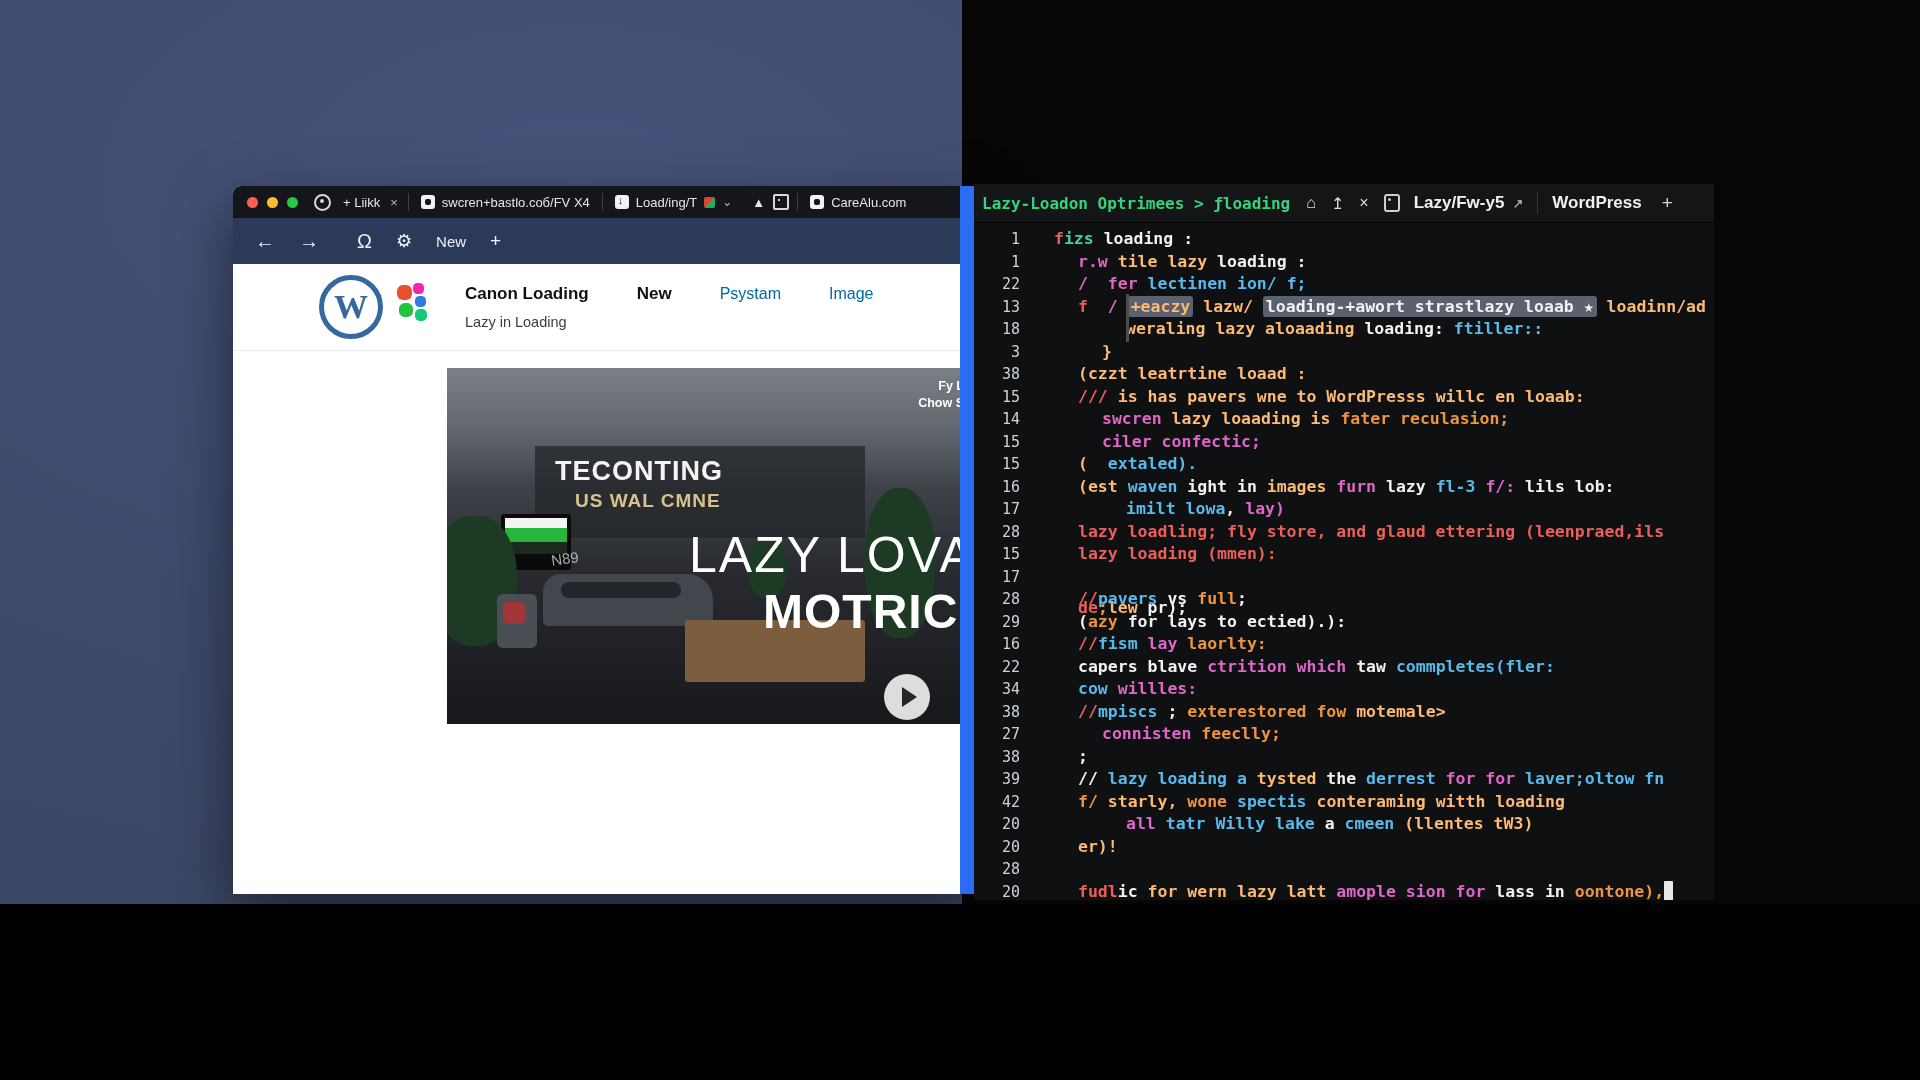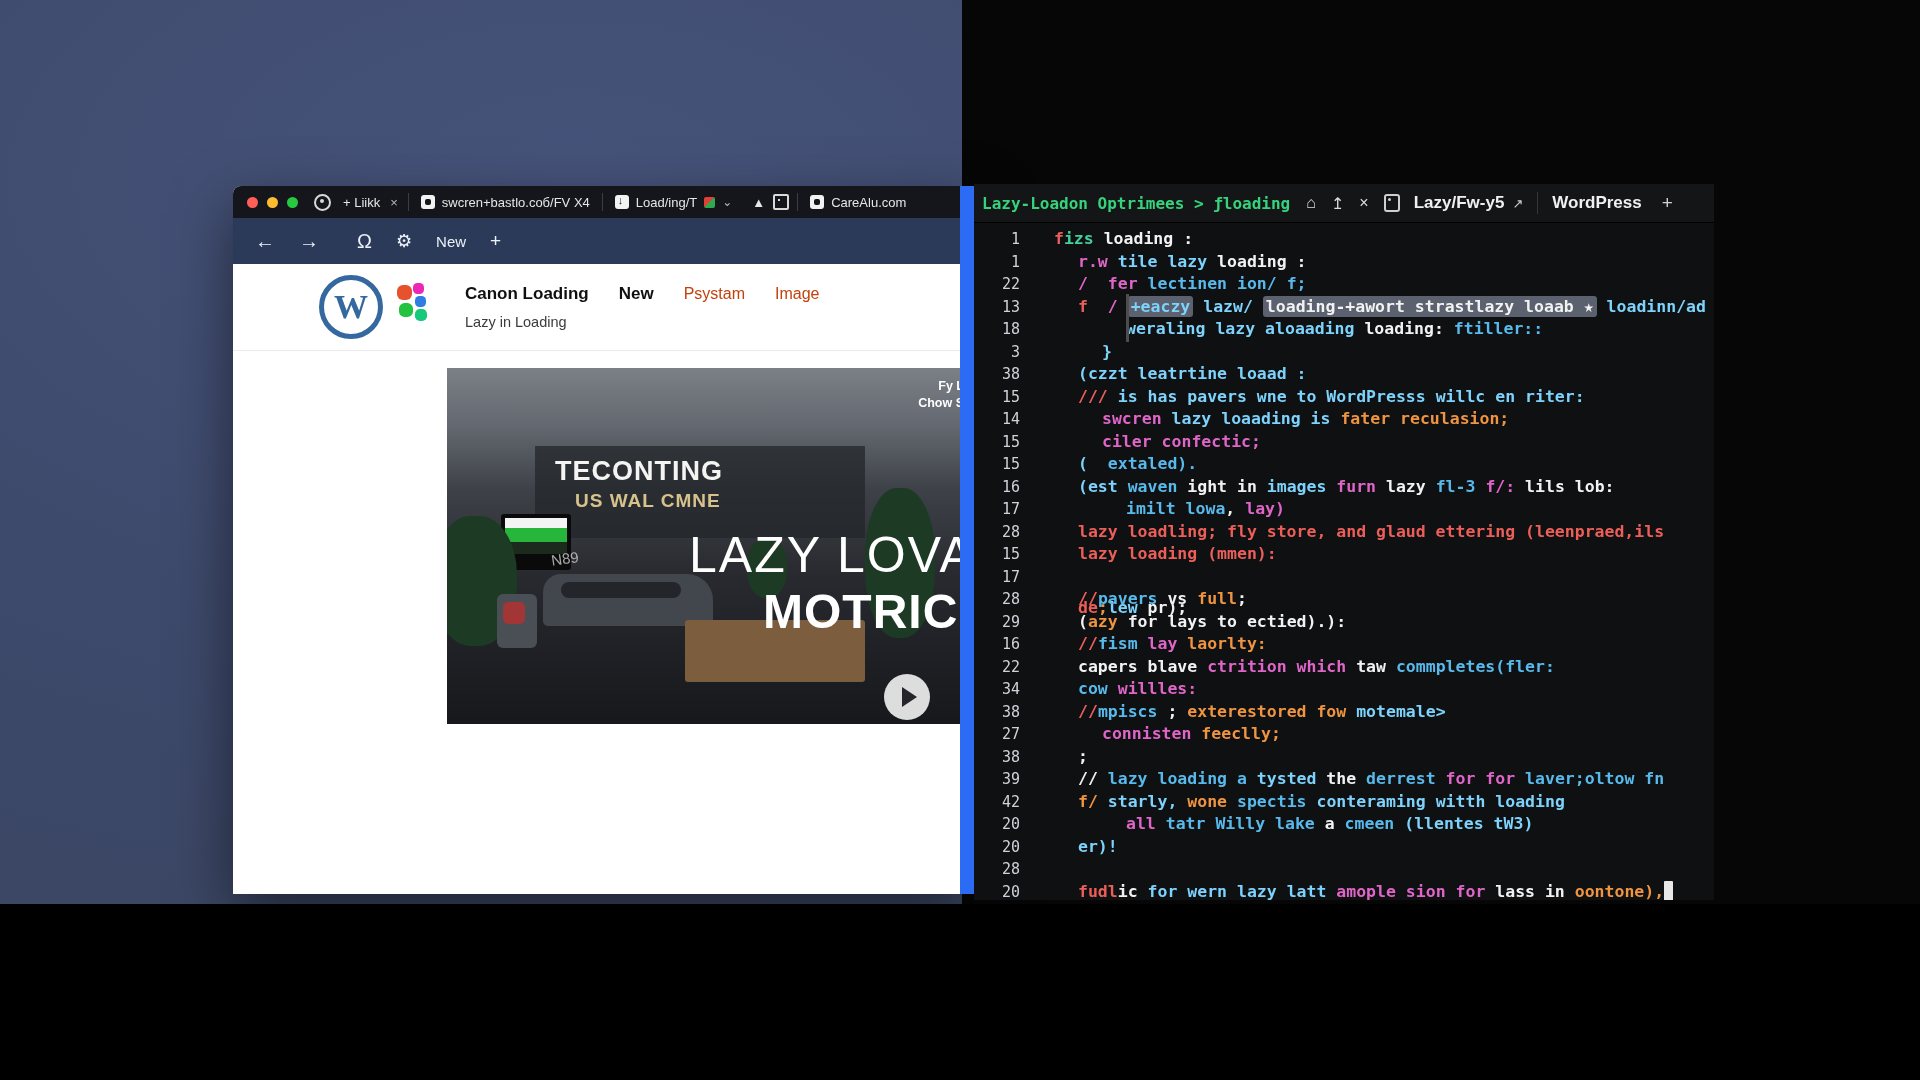--- a/index.html
+++ b/index.html
@@ -37,23 +37,23 @@
   .navbar .icn{font-size:20px;line-height:1;}
   .navbar .gear{font-size:18px;}
   .navbar .newlbl{font-size:15px;}
   .navbar .plus{font-size:19px;}
   
   .siteheader{height:86px;background:#ffffff;display:flex;align-items:center;padding-left:86px;border-bottom:1px solid #ececec;}
   .wplogo{width:54px;height:54px;border-radius:50%;border:5px solid #34689e;color:#34689e;display:flex;align-items:center;justify-content:center;font-family:"Liberation Serif",serif;font-weight:bold;font-size:34px;flex:none;}
   .pluglogo{position:relative;width:38px;height:48px;margin-left:14px;flex:none;}
   .pdot{position:absolute;border-radius:40%;}
   .menuwrap{margin-left:30px;display:flex;flex-direction:column;}
-  .menurow{display:flex;align-items:baseline;gap:30px;white-space:nowrap;}
+  .menurow{display:flex;align-items:baseline;gap:48px;white-space:nowrap;}
   .m-strong{font-weight:800;font-size:17px;color:#101010;}
-  .m-norm{font-weight:400;font-size:16px;color:#c2410c;}
+  .m-norm{font-weight:400;font-size:16px;color:#0369a1;}
   .m-sub{margin-top:10px;font-size:14.5px;color:#3c3c3c;}
   
   .content{position:relative;height:545px;background:#fff;}
   
   .hero{position:absolute;left:214px;top:17px;width:527px;height:356px;overflow:hidden;
         background:linear-gradient(180deg,#7b7f86 0%,#646870 16%,#3e4248 34%,#282a2f 58%,#17181c 100%);}
   .hero-wallsign{position:absolute;left:88px;top:78px;width:330px;height:92px;background:rgba(35,37,41,.75);}
   .hero-sign1{position:absolute;left:108px;top:88px;color:#f4f4f2;font-weight:900;font-size:27px;letter-spacing:1px;}
   .hero-sign2{position:absolute;left:128px;top:122px;color:#d8c28c;font-weight:800;font-size:19px;letter-spacing:1px;}
   .hero-screen{position:absolute;left:54px;top:146px;width:62px;height:48px;background:#0a0a0a;border-radius:3px;padding:4px;}
@@ -83,21 +83,21 @@
   .edsep{width:1px;height:22px;background:#34363a;}
   .pin{font-size:13px;color:#cfcfcf;font-weight:400;}
   .edplus{color:#d0d0d0;font-size:19px;margin-left:6px;}
   
   .codearea{position:absolute;left:0;right:0;top:44px;bottom:0;overflow:hidden;
             font-family:"DejaVu Sans Mono",monospace;font-weight:700;font-size:16.5px;}
   .cl{display:flex;height:22.5px;line-height:22.5px;white-space:pre;}
   .ln{width:46px;flex:none;text-align:right;color:#ced3da;font-weight:400;font-size:15px;}
   .ct{white-space:pre;}
   .tk{white-space:pre;}
-  .w{color:#f2f2f2}.y{color:#7dd3fc}.m{color:#df66c8}.c{color:#58baec}
+  .w{color:#f2f2f2}.y{color:#fdba74}.m{color:#df66c8}.c{color:#58baec}
   .t{color:#45cf9b}.r{color:#ec5f59}.o{color:#ef9440}
   .sel{background:#5b616e;border-radius:3px;padding:1px 3px;}
   .cur{display:inline-block;width:9px;background:#e8e8e8;border-radius:1px;}
   .iguide{position:absolute;left:152px;top:66px;width:3px;height:48px;background:#4d4d4d;}
 </style>
 </head>
 <body>
 
 <div class="stage">
   <div class="right-bg"></div>
@@ -214,21 +214,21 @@
     </div>
     <div class="codearea">
       <div class="iguide"></div>
     <div class="cl"><span class="ln">1</span><span class="ct" style="padding-left: 34px;"><span class="tk r">f</span><span class="tk t">izs</span><span class="tk w"> loading :</span></span></div>
         <div class="cl"><span class="ln">1</span><span class="ct" style="padding-left: 58px;"><span class="tk m">r.w </span><span class="tk y">tile lazy </span><span class="tk w">loading :</span></span></div>
         <div class="cl"><span class="ln">22</span><span class="ct" style="padding-left: 58px;"><span class="tk m">/  </span><span class="tk m">fer </span><span class="tk c">lectinen ion/ f;</span></span></div>
         <div class="cl"><span class="ln">13</span><span class="ct" style="padding-left: 58px;"><span class="tk r">f</span><span class="tk w">  </span><span class="tk m">/ </span><span class="tk y sel">+eaczy</span><span class="tk w"> </span><span class="tk y">lazw/</span><span class="tk w"> </span><span class="tk w sel">loading-+awort strastlazy loaab ★</span><span class="tk w"> </span><span class="tk y">loadinn/ad</span></span></div>
         <div class="cl"><span class="ln">18</span><span class="ct" style="padding-left: 106px;"><span class="tk y">weraling lazy aloaading </span><span class="tk w">loading: </span><span class="tk c">ftiller::</span></span></div>
         <div class="cl"><span class="ln">3</span><span class="ct" style="padding-left: 82px;"><span class="tk y">}</span></span></div>
         <div class="cl"><span class="ln">38</span><span class="ct" style="padding-left: 58px;"><span class="tk y">(czzt leatrtine loaad :</span></span></div>
-        <div class="cl"><span class="ln">15</span><span class="ct" style="padding-left: 58px;"><span class="tk r">///</span><span class="tk y"> is has pavers wne to WordPresss willc en riter:</span></span></div>
+        <div class="cl"><span class="ln">15</span><span class="ct" style="padding-left: 58px;"><span class="tk r">///</span><span class="tk y"> is has pavers wne to WordPresss willc en loaab:</span></span></div>
         <div class="cl"><span class="ln">14</span><span class="ct" style="padding-left: 82px;"><span class="tk m">swcren</span><span class="tk y"> lazy loaading is </span><span class="tk o">fater reculasion;</span></span></div>
         <div class="cl"><span class="ln">15</span><span class="ct" style="padding-left: 82px;"><span class="tk m">ciler confectic;</span></span></div>
         <div class="cl"><span class="ln">15</span><span class="ct" style="padding-left: 58px;"><span class="tk y">(</span><span class="tk w">  </span><span class="tk c">extaled).</span></span></div>
         <div class="cl"><span class="ln">16</span><span class="ct" style="padding-left: 58px;"><span class="tk y">(est</span><span class="tk w"> </span><span class="tk c">waven</span><span class="tk w"> ight in </span><span class="tk y">images</span><span class="tk w"> </span><span class="tk m">furn</span><span class="tk w"> </span><span class="tk w">lazy</span><span class="tk w"> </span><span class="tk c">fl-3</span><span class="tk w"> </span><span class="tk m">f/:</span><span class="tk w"> lils lob:</span></span></div>
         <div class="cl"><span class="ln">17</span><span class="ct" style="padding-left: 106px;"><span class="tk c">imilt lowa</span><span class="tk w">, </span><span class="tk m">lay)</span></span></div>
         <div class="cl"><span class="ln">28</span><span class="ct" style="padding-left: 58px;"><span class="tk r">lazy loadling; fly store, and glaud ettering (leenpraed,ils</span></span></div>
         <div class="cl"><span class="ln">15</span><span class="ct" style="padding-left: 58px;"><span class="tk r">lazy loading (mmen):</span></span></div>
         <div class="cl"><span class="ln">17</span><span class="ct" style="padding-left: 58px; margin-top: 31px;"><span class="tk r">de</span><span class="tk o">;</span><span class="tk y">lew</span><span class="tk w"> </span><span class="tk w">pr);</span></span></div>
         <div class="cl"><span class="ln">28</span><span class="ct" style="padding-left: 58px;"><span class="tk r">//</span><span class="tk c">pavers</span><span class="tk w"> vs </span><span class="tk o">full</span><span class="tk w">;</span></span></div>
         <div class="cl"><span class="ln">29</span><span class="ct" style="padding-left: 58px;"><span class="tk w">(</span><span class="tk o">azy</span><span class="tk w"> for lays to ectied).):</span></span></div>

